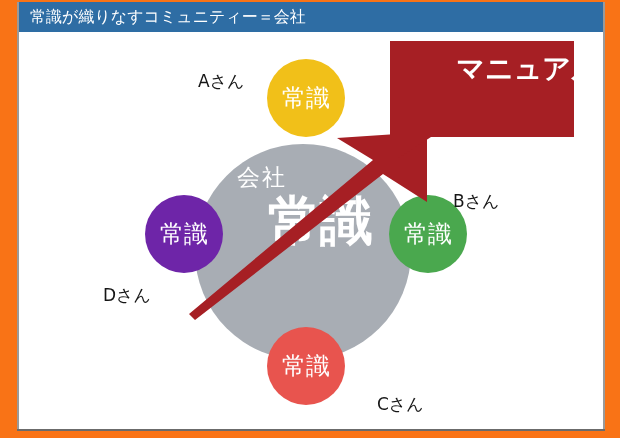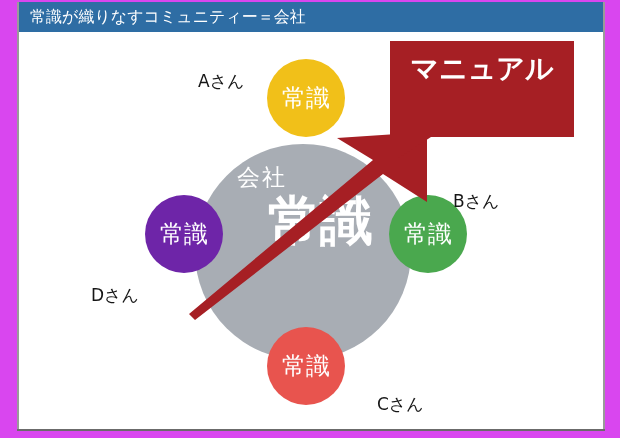--- a/index.html
+++ b/index.html
@@ -13,21 +13,21 @@
     height: 438px;
     font-family: "Liberation Sans", "DejaVu Sans", sans-serif;
     overflow: hidden;
   }
 
   #slide {
     position: absolute;
     left: 0; top: 0;
     width: 620px;
     height: 438px;
-    background: #d946ef;
+    background: #f97316;
   }
 
   
   .frame-left {
     position: absolute;
     left: 17px; top: 2px;
     width: 2px; height: 429px;
     background: #9a9a9a;
   }
   .frame-right {
@@ -157,21 +157,21 @@
     position: absolute;
     font-size: 17px;
     line-height: 20px;
     color: #161616;
     font-family: "DejaVu Sans", sans-serif;
     white-space: nowrap;
   }
   .label-a { left: 179px; top: 39px; }
   .label-b { left: 434px; top: 139px; margin-top: 20px; }
   .label-c { left: 358px; top: 344px; margin-top: 18px; }
-  .label-d { left: 72px; top: 253px; }
+  .label-d { left: 84px; top: 253px; }
 
   
   .callout {
     position: absolute;
     left: 371px;
     top: 9px;
     width: 184px;
     height: 96px;
     background: #a61f24;
   }
@@ -179,20 +179,21 @@
     position: absolute;
     left: 0; top: 8px;
     width: 184px;
     text-align: center;
     color: #ffffff;
     font-weight: bold;
     font-size: 28px;
     line-height: 39px;
     font-family: "DejaVu Sans", sans-serif;
     letter-spacing: 0px;
+    padding-left: 46px;
   }
   .callout-line2 {
     display: block;
   }
 
   
   .callout-tail {
     position: absolute;
     left: 378px;
     top: 105px;

